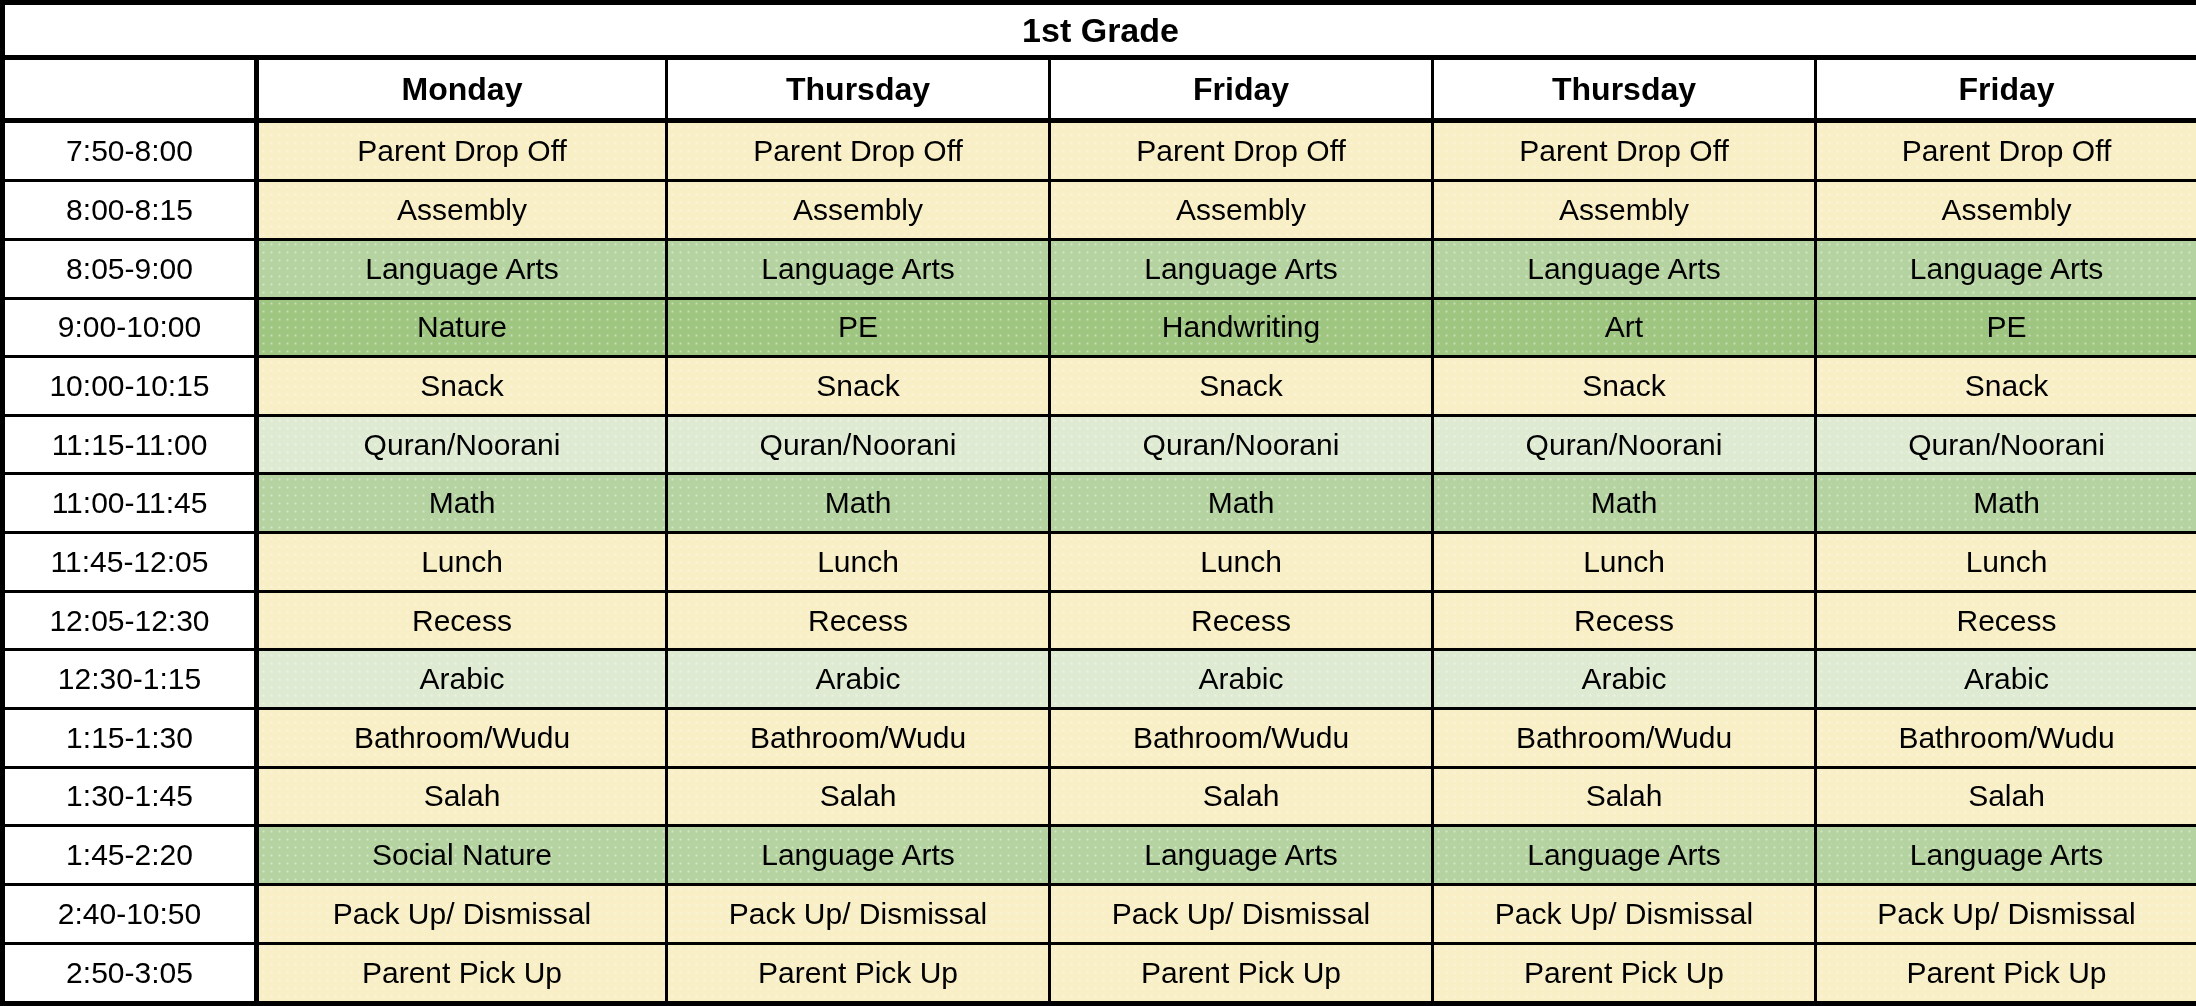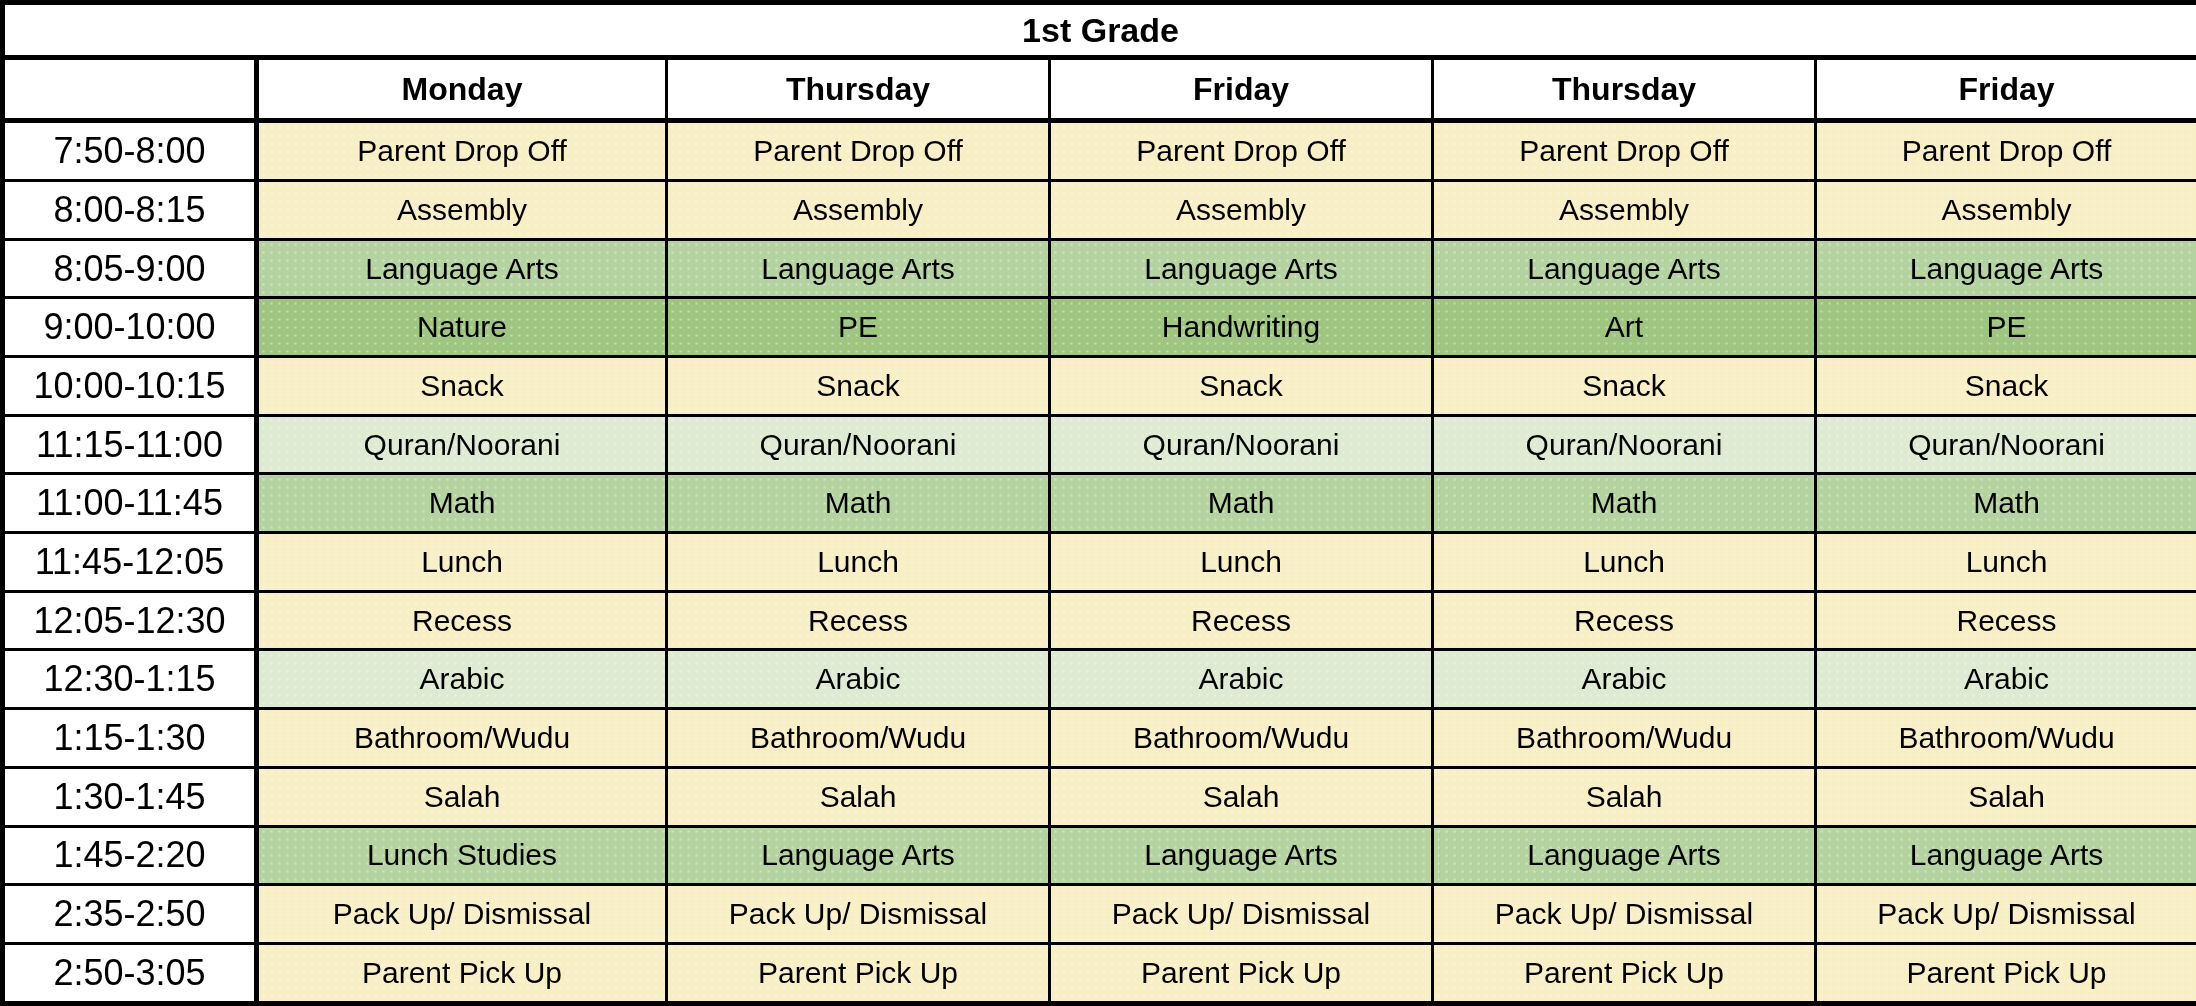--- a/index.html
+++ b/index.html
@@ -43,21 +43,21 @@
     background: #ffffff;
     font-weight: bold;
     font-size: 32px;
     border-bottom: 5px solid #000000;
   }
   th.corner-cell, td.time-cell {
     border-right: 5px solid #000000;
     background: #ffffff;
   }
   td.time-cell {
-    font-size: 36px;
+    font-size: 30px;
   }
   td.activity-cell {
     font-size: 30px;
     
     background-image: radial-gradient(rgba(255,255,255,0.40) 1.1px, rgba(255,255,255,0) 1.5px);
     background-size: 8px 8px;
   }
 </style>
 </head>
 <body>
@@ -176,28 +176,28 @@
         <tr>
           <td class="time-cell">1:30-1:45</td>
           <td class="activity-cell" style="background-color: rgb(248, 239, 199);">Salah</td>
           <td class="activity-cell" style="background-color: rgb(248, 239, 199);">Salah</td>
           <td class="activity-cell" style="background-color: rgb(248, 239, 199);">Salah</td>
           <td class="activity-cell" style="background-color: rgb(248, 239, 199);">Salah</td>
           <td class="activity-cell" style="background-color: rgb(248, 239, 199);">Salah</td>
         </tr>
         <tr>
           <td class="time-cell">1:45-2:20</td>
-          <td class="activity-cell" style="background-color: rgb(180, 211, 160);">Lunch Studies</td>
-          <td class="activity-cell" style="background-color: rgb(180, 211, 160);">Language Arts</td>
-          <td class="activity-cell" style="background-color: rgb(180, 211, 160);">Language Arts</td>
-          <td class="activity-cell" style="background-color: rgb(180, 211, 160);">Language Arts</td>
-          <td class="activity-cell" style="background-color: rgb(180, 211, 160);">Language Arts</td>
-        </tr>
-        <tr>
-          <td class="time-cell">2:35-2:50</td>
+          <td class="activity-cell" style="background-color: rgb(180, 211, 160);">Social Nature</td>
+          <td class="activity-cell" style="background-color: rgb(180, 211, 160);">Language Arts</td>
+          <td class="activity-cell" style="background-color: rgb(180, 211, 160);">Language Arts</td>
+          <td class="activity-cell" style="background-color: rgb(180, 211, 160);">Language Arts</td>
+          <td class="activity-cell" style="background-color: rgb(180, 211, 160);">Language Arts</td>
+        </tr>
+        <tr>
+          <td class="time-cell">2:40-10:50</td>
           <td class="activity-cell" style="background-color: rgb(248, 239, 199);">Pack Up/ Dismissal</td>
           <td class="activity-cell" style="background-color: rgb(248, 239, 199);">Pack Up/ Dismissal</td>
           <td class="activity-cell" style="background-color: rgb(248, 239, 199);">Pack Up/ Dismissal</td>
           <td class="activity-cell" style="background-color: rgb(248, 239, 199);">Pack Up/ Dismissal</td>
           <td class="activity-cell" style="background-color: rgb(248, 239, 199);">Pack Up/ Dismissal</td>
         </tr>
         <tr>
           <td class="time-cell">2:50-3:05</td>
           <td class="activity-cell" style="background-color: rgb(248, 239, 199);">Parent Pick Up</td>
           <td class="activity-cell" style="background-color: rgb(248, 239, 199);">Parent Pick Up</td>

